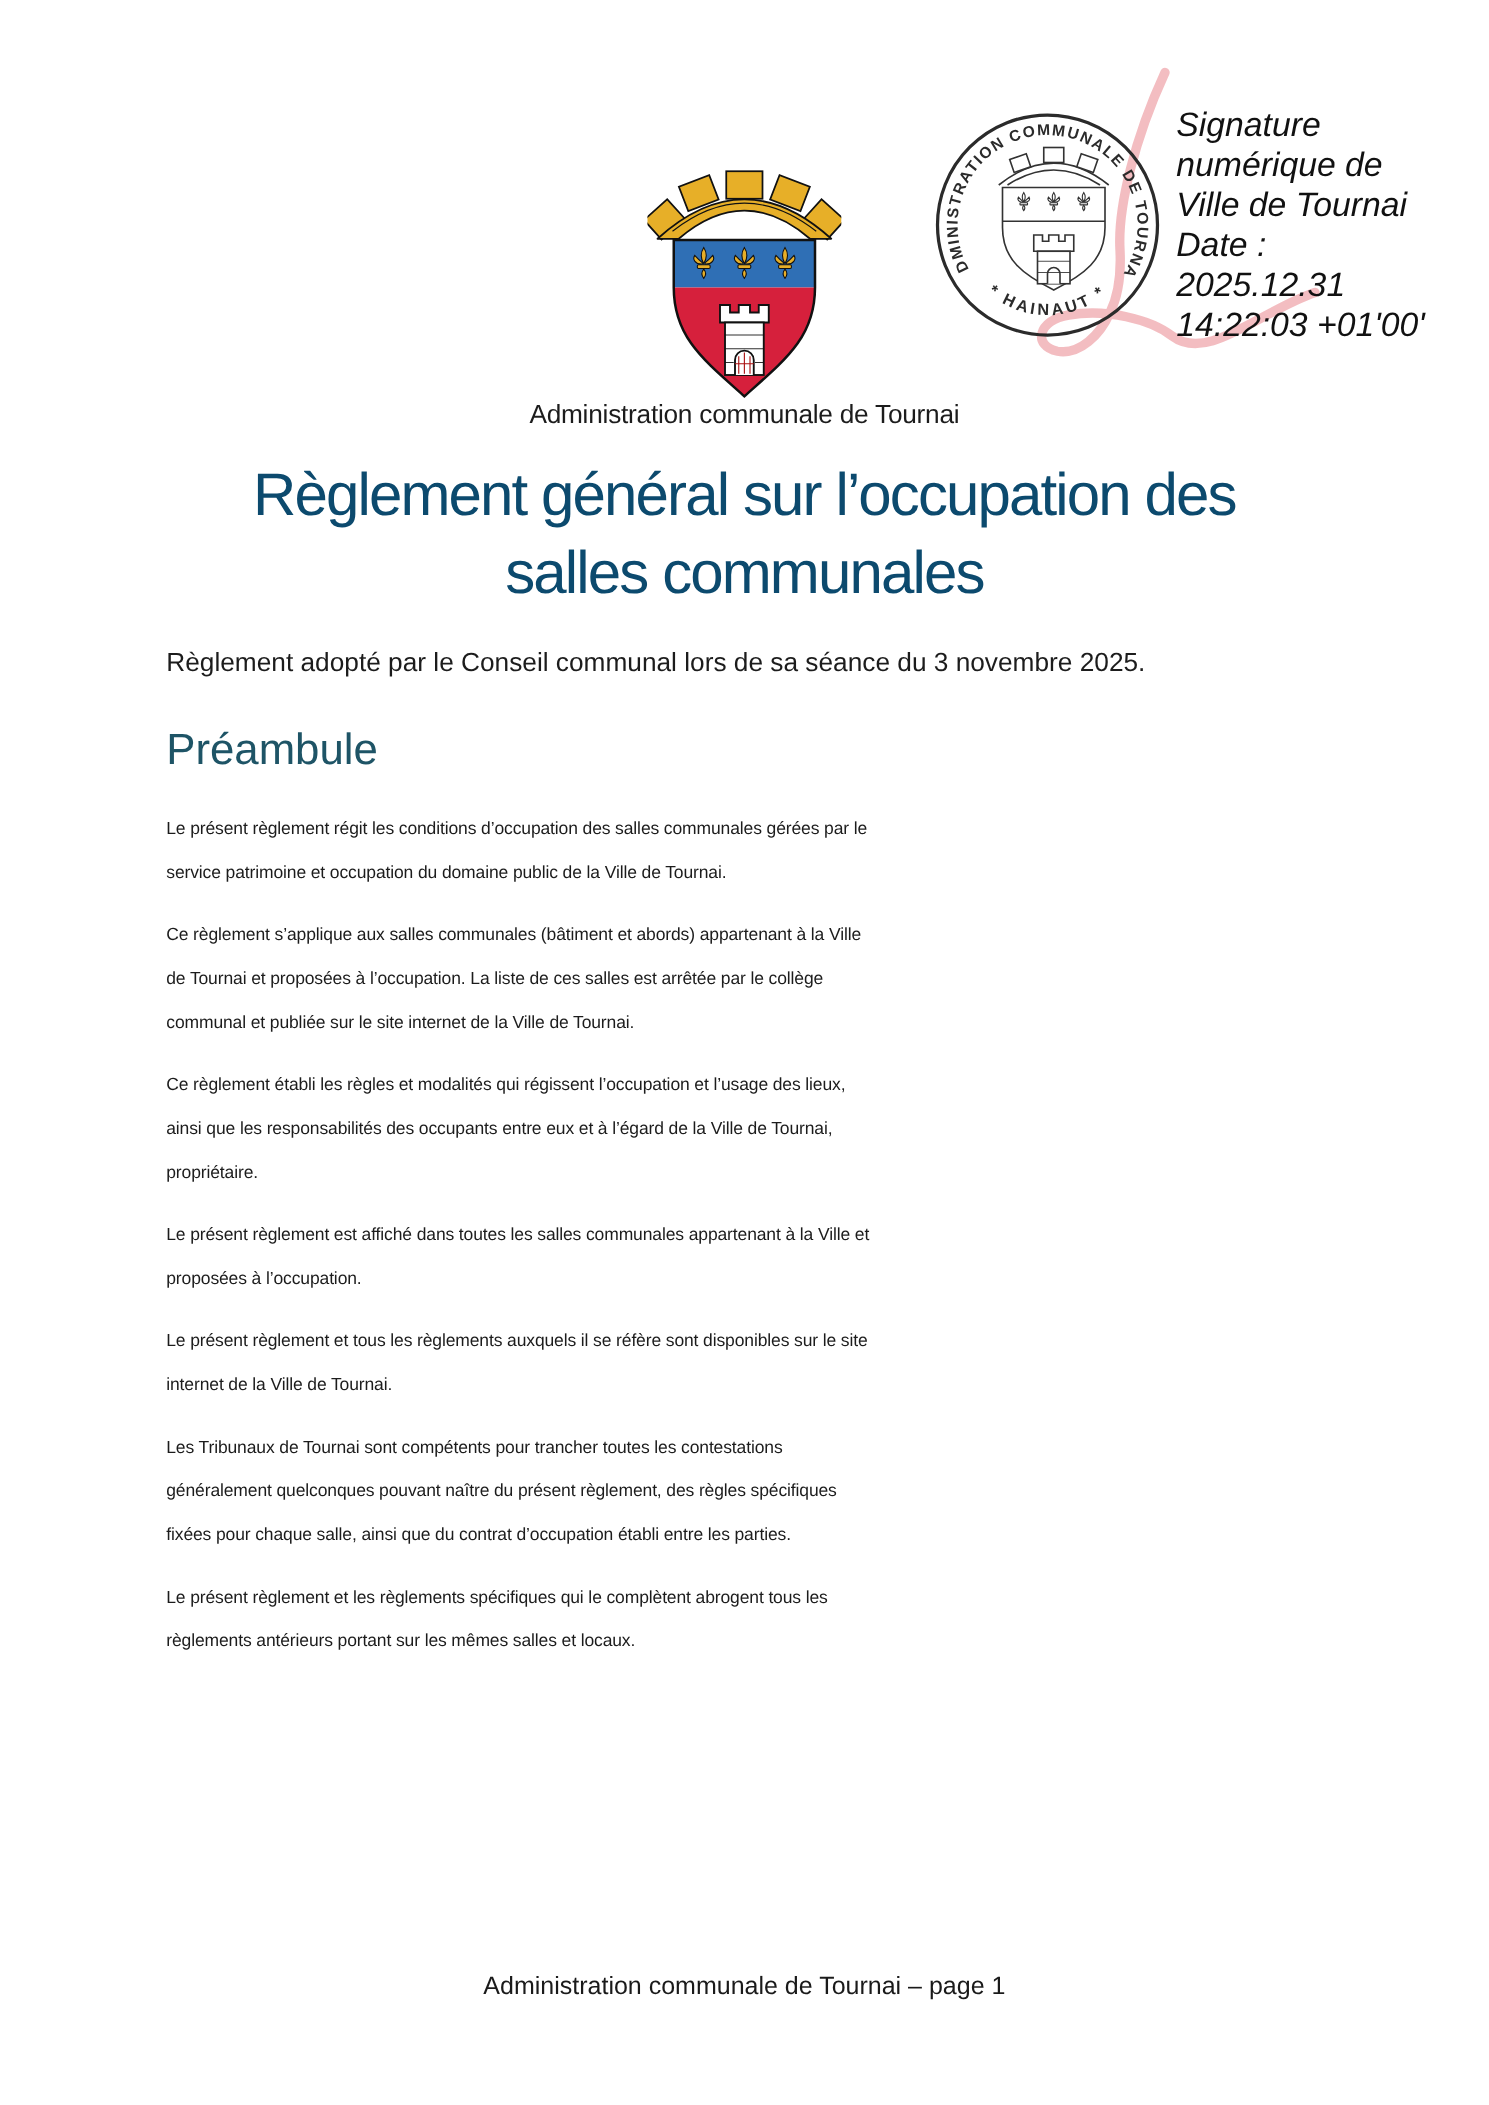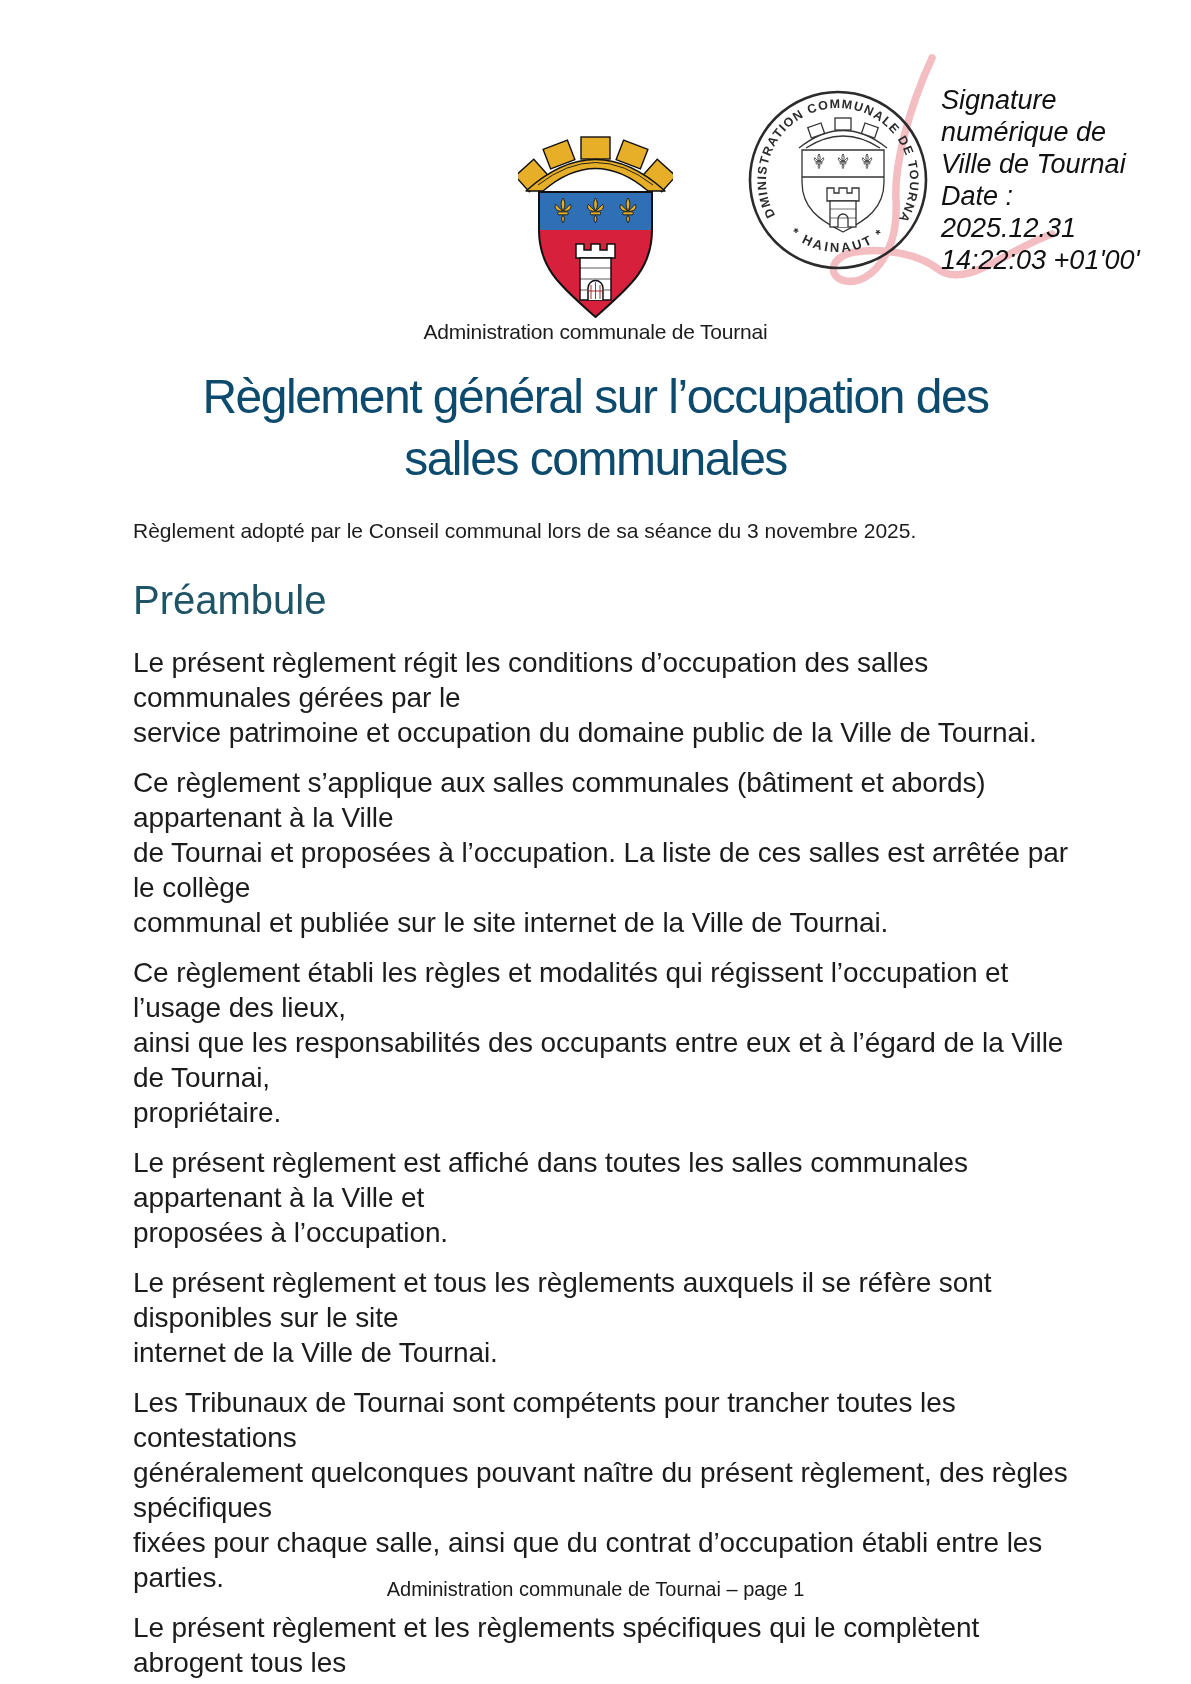--- a/index.html
+++ b/index.html
@@ -13,23 +13,23 @@
   .sigtext{position:absolute;left:941px;top:84px;width:250px;z-index:4;
            font-size:27px;line-height:32px;color:#111;font-style:italic;}
   .caption{position:absolute;left:0;top:320px;width:100%;text-align:center;
            font-size:21px;letter-spacing:-0.2px;color:#1c1c1c;}
   .title{position:absolute;left:0;top:366px;width:100%;margin:0;text-align:center;
          font-size:48px;line-height:62px;font-weight:400;letter-spacing:-1.5px;
          color:#0c4a6e;white-space:pre-line;}
   .subtitle{position:absolute;left:133px;top:519px;width:960px;
             font-size:21px;color:#1c1c1c;}
   .heading{position:absolute;left:133px;top:577px;width:600px;margin:0;
-           font-size:40px;line-height:46px;font-weight:400;color:var(--heading,#1e5466);}
+           font-size:35px;line-height:46px;font-weight:400;color:var(--heading,#1e5466);}
   .bodytext{position:absolute;left:133px;top:645px;width:960px;}
-  .para{margin:0 0 15px 0;font-size:28px;line-height:35px;letter-spacing:-0.1px;
+  .para{margin:0 0 15px 0;font-size:14px;line-height:35px;letter-spacing:-0.1px;
         color:#1c1c1c;white-space:pre-line;}
   .footer{position:absolute;left:0;top:1578px;width:100%;text-align:center;
           font-size:20px;color:#1a1a1a;}
 </style>
 </head>
 <body>
 
 <div class="page">
 
   <svg class="flourish" viewBox="0 0 290 265">

